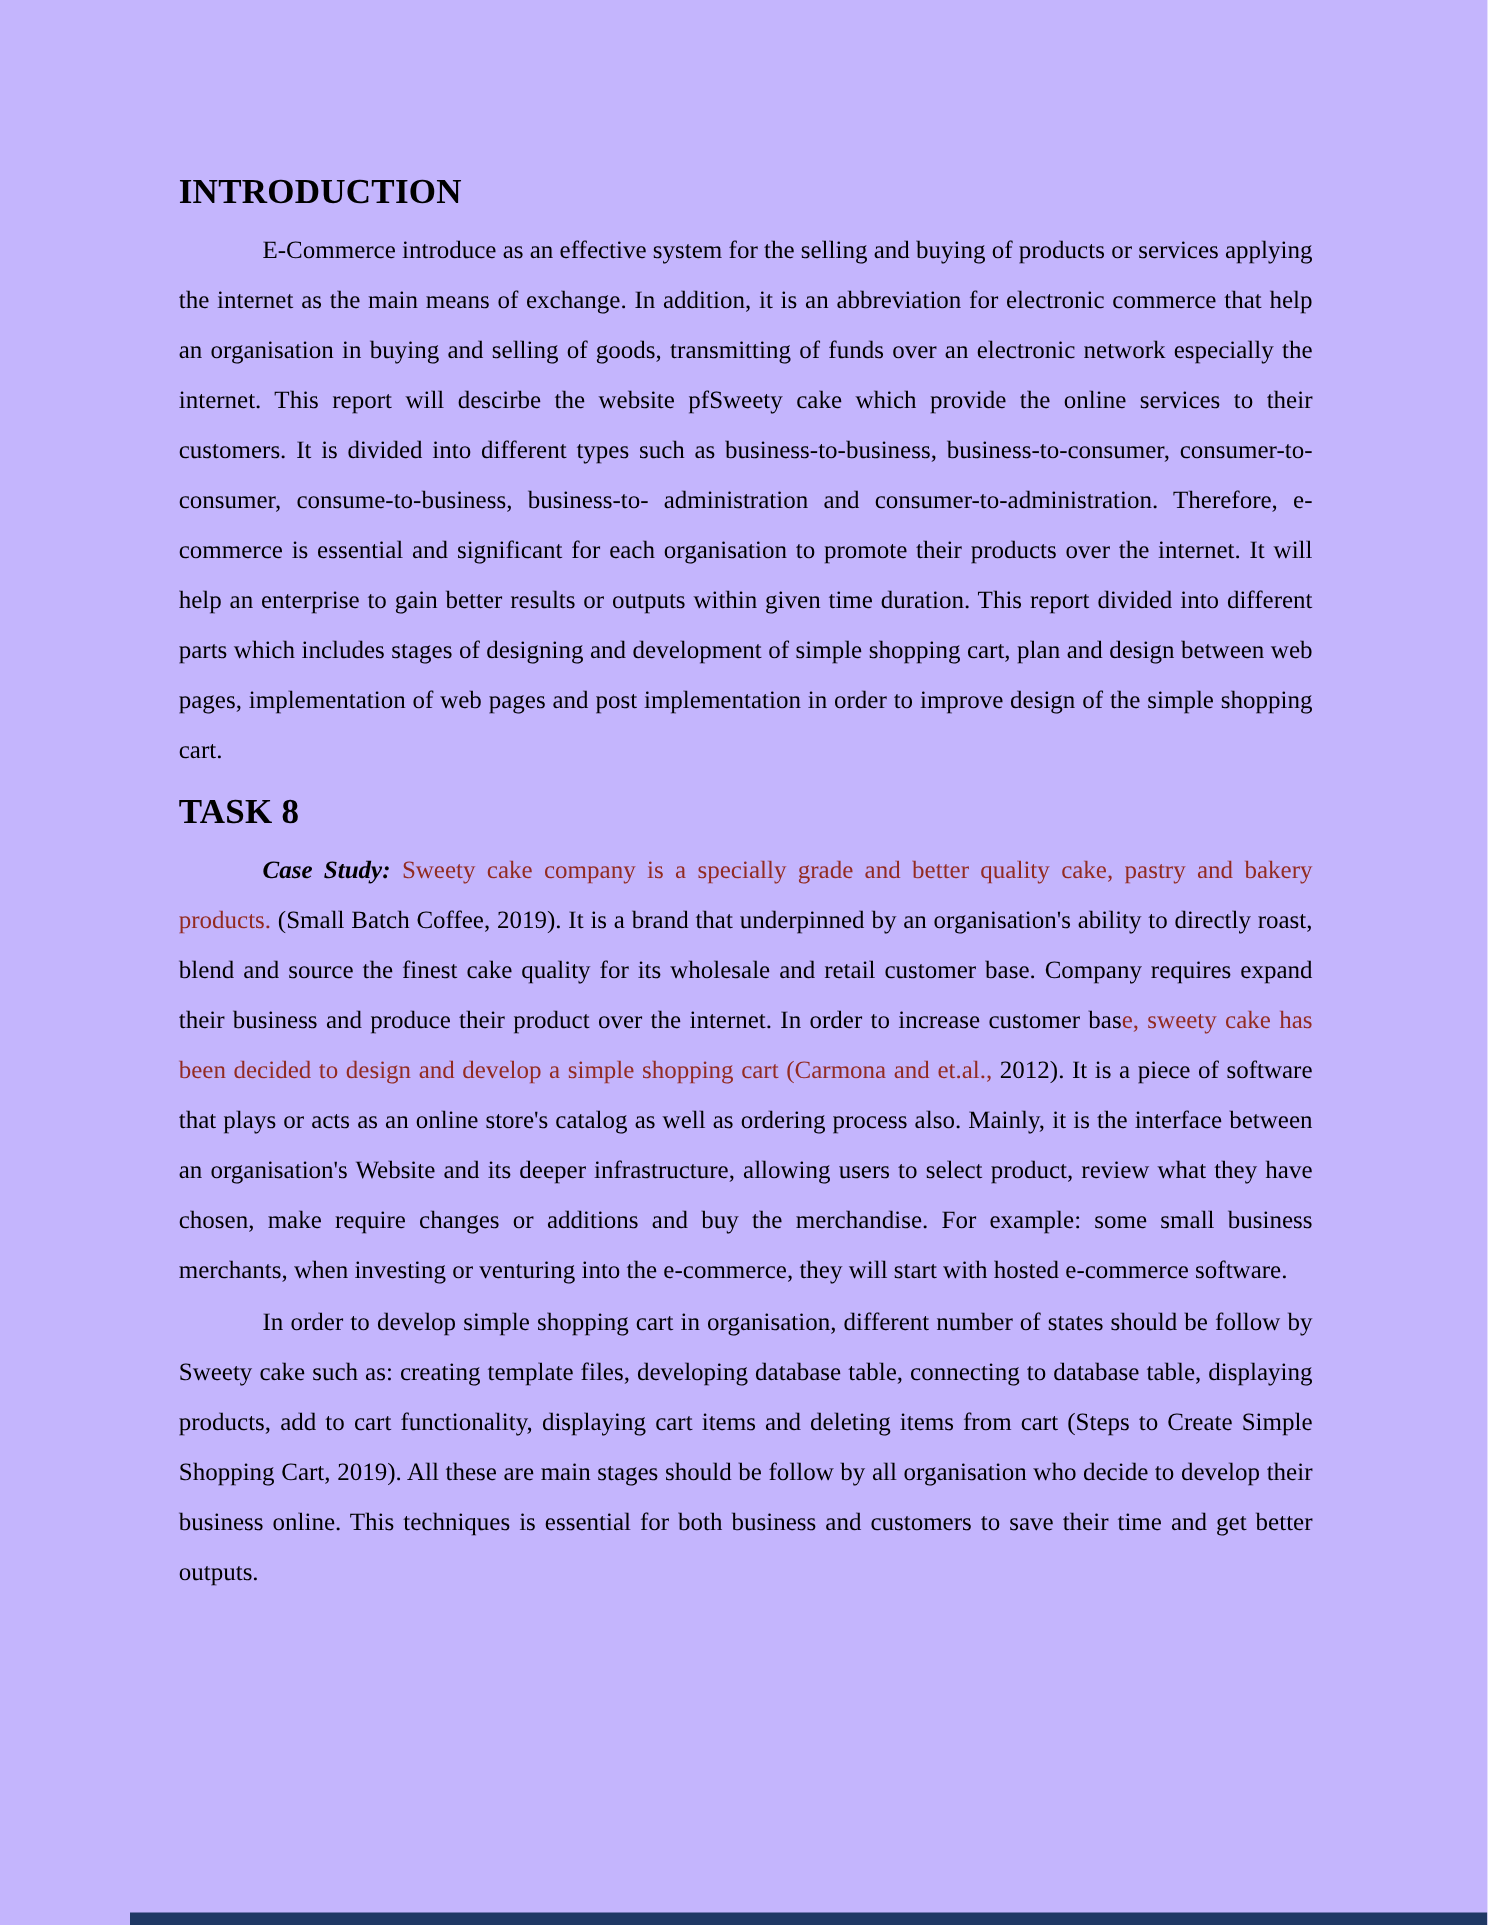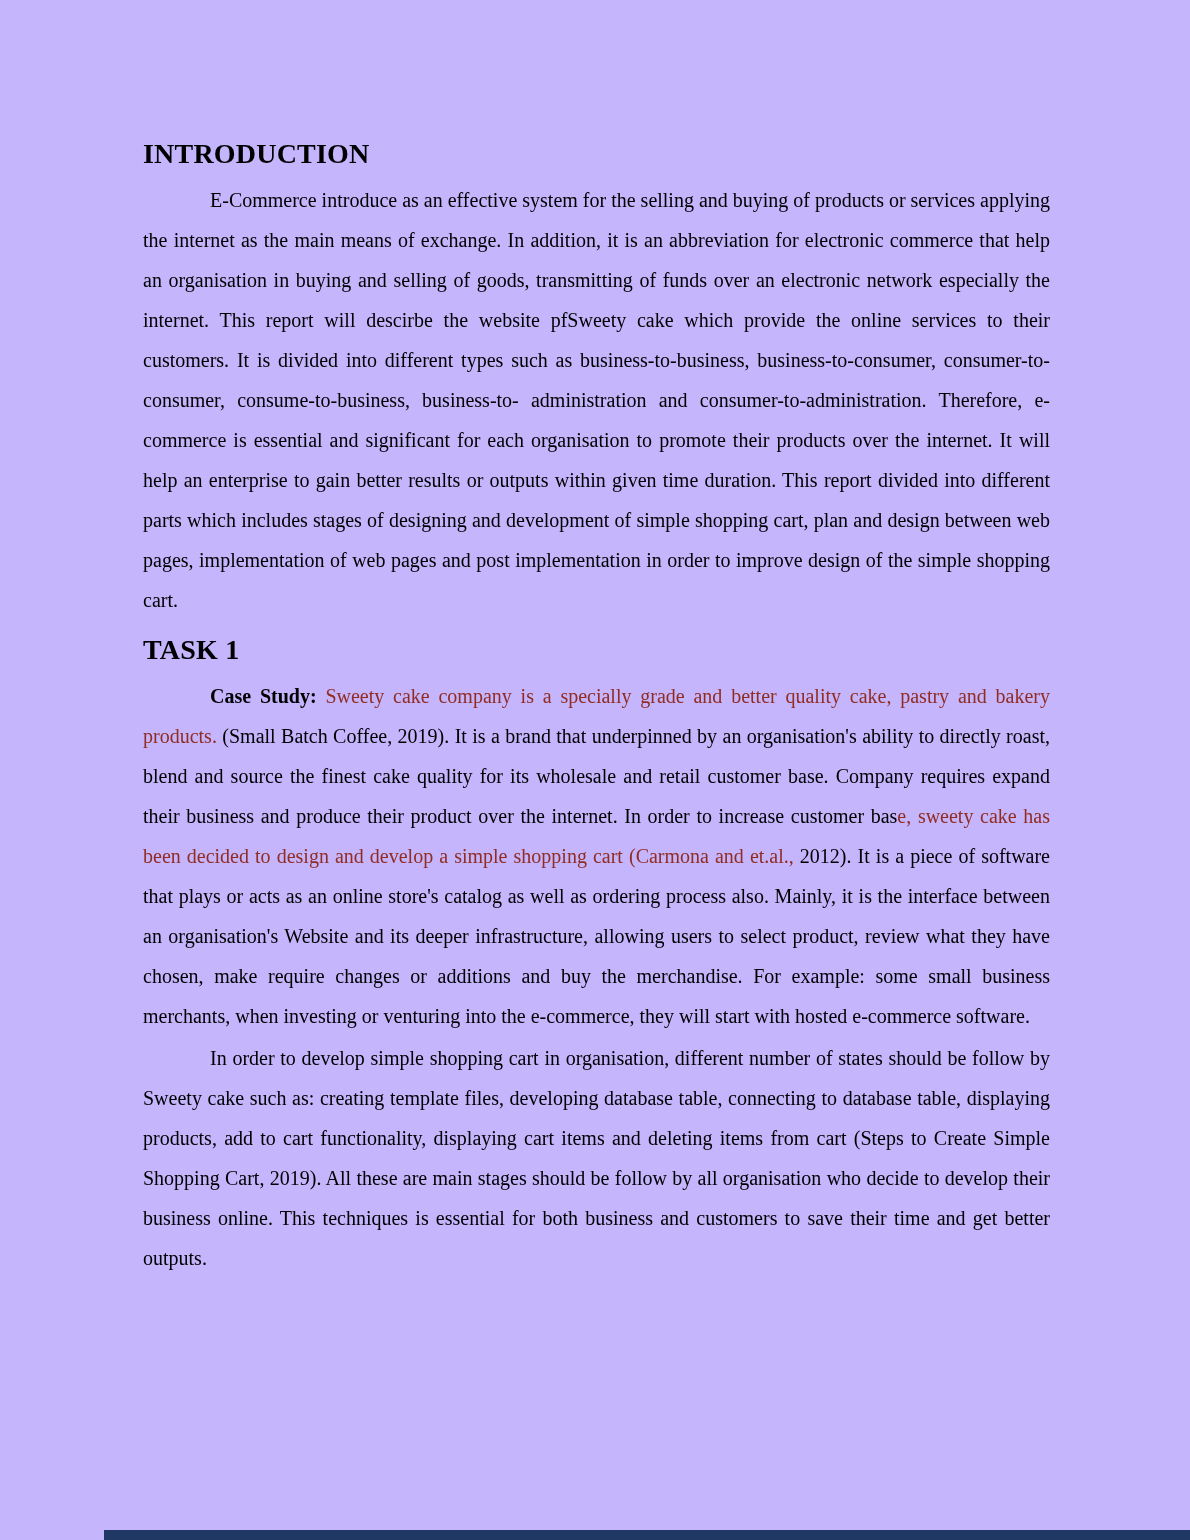--- a/index.html
+++ b/index.html
@@ -38,41 +38,41 @@
     font-size: 20px;
     line-height: 40px;
     text-align: justify;
     text-indent: 67px;
     margin-bottom: 2px;
     color: var(--text-color);
   }
   .run-normal { }
   .run-red { color: var(--accent-red); }
   .run-italic { }
-  .run-bold-italic { font-weight: bold; }
+  .run-bold-italic { font-style: italic; font-weight: bold; }
   .bottom-bar {
     position: absolute;
     left: 104px;
     right: 0;
     bottom: 0;
     height: 10px;
     background: var(--bottom-bar);
   }
 </style>
 </head>
 <body>
 
 <div class="page">
   <div class="content">
 
     <div class="heading">INTRODUCTION</div>
 
     <p class="para"><span class="run-normal">E-Commerce introduce as an effective system for the selling and buying of products or services applying the internet as the main means of exchange. In addition, it is an abbreviation for electronic commerce that help an organisation in buying and selling of goods, transmitting of funds over an electronic network especially the internet. This report will descirbe the website pfSweety cake which provide the online services to their customers. It is divided into different types such as business-to-business, business-to-consumer, consumer-to-consumer, consume-to-business, business-to- administration and consumer-to-administration. Therefore, e-commerce is essential and significant for each organisation to promote their products over the internet. It will help an enterprise to gain better results or outputs within given time duration. This report divided into different parts which includes stages of designing and development of simple shopping cart, plan and design between web pages, implementation of web pages and post implementation in order to improve design of the simple shopping cart.</span></p>
 
-    <div class="heading heading-task">TASK 1</div>
+    <div class="heading heading-task">TASK 8</div>
 
     <p class="para"><span class="run-bold-italic">Case Study: </span><span class="run-red">Sweety cake company is a specially grade and better quality cake, pastry and bakery products. </span><span class="run-normal"> (</span><span class="run-italic">Small Batch Coffee,</span><span class="run-normal"> 2019). It is a brand that underpinned by an organisation's ability to directly roast, blend and source the finest cake quality for its wholesale and retail customer base. Company requires expand their business and produce their product over the internet. In order to increase customer bas</span><span class="run-red">e, sweety cake has been decided to design and develop a simple shopping cart (Carmona and et.al., </span><span class="run-normal"> 2012). It is a piece of software that plays or acts as an online store's catalog as well as ordering process also. Mainly, it is the interface between an organisation's Website and its deeper infrastructure, allowing users to select product, review what they have chosen, make require changes or additions and buy the merchandise. For example: some small business merchants, when investing or venturing into the e-commerce, they will start with hosted e-commerce software.</span></p>
 
     <p class="para"><span class="run-normal">In order to develop simple shopping cart in organisation, different number of states should be follow by Sweety cake such as: creating template files, developing database table, connecting to database table, displaying products, add to cart functionality, displaying cart items and deleting items from cart (</span><span class="run-italic">Steps to Create Simple Shopping Cart,</span><span class="run-normal"> 2019). All these are main stages should be follow by all organisation who decide to develop their business online.  This techniques is essential for both business and customers to save their time and get better outputs.</span></p>
 
   </div>
 
   <div class="bottom-bar"></div>
 </div>
 

